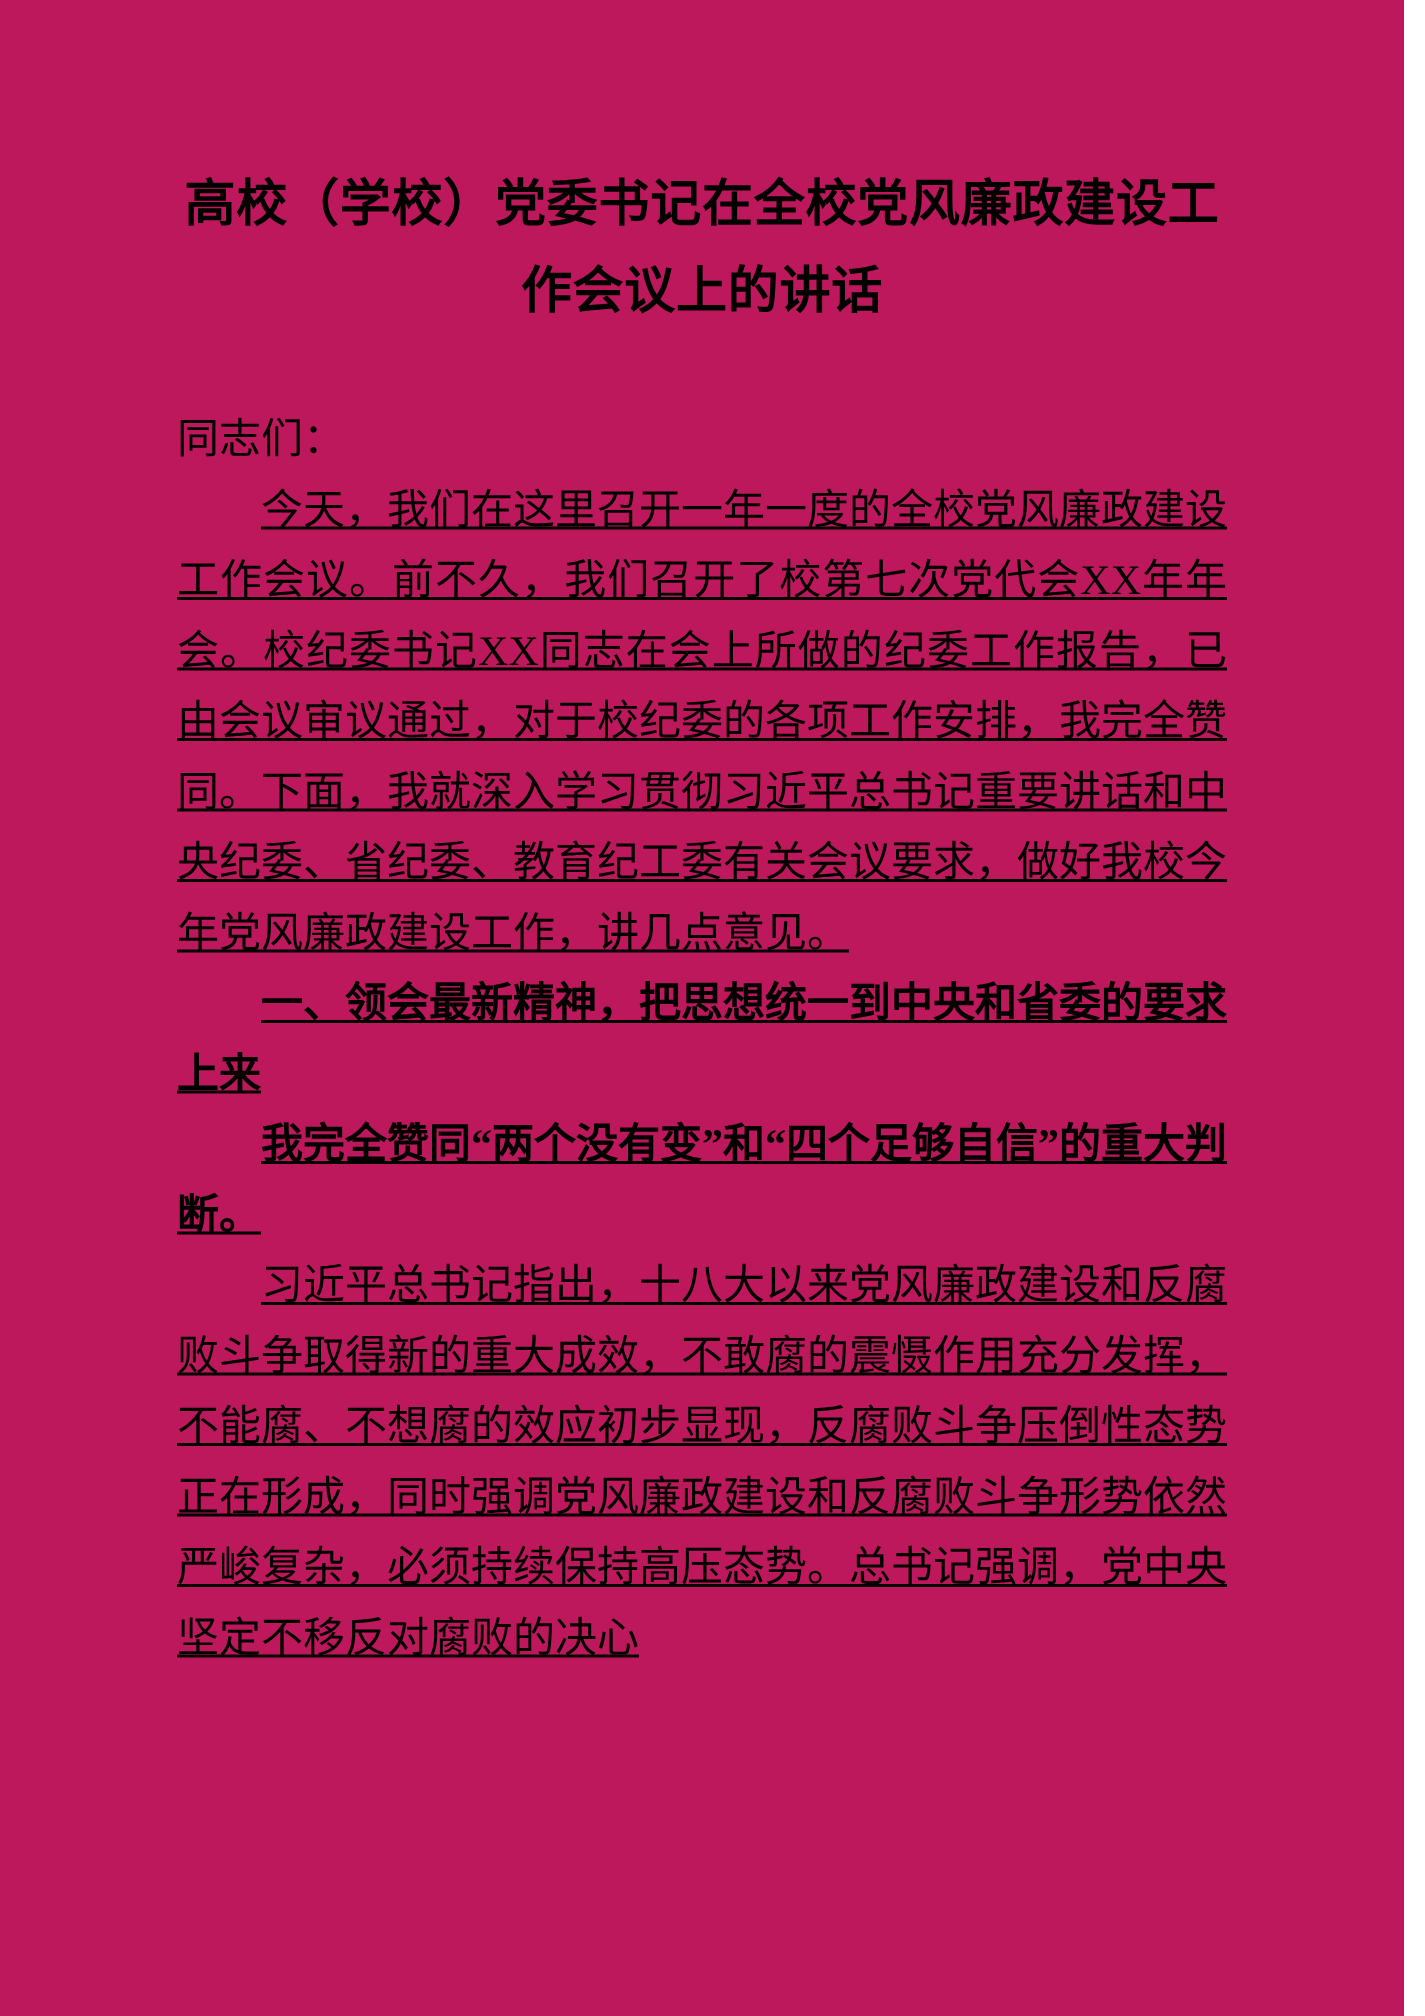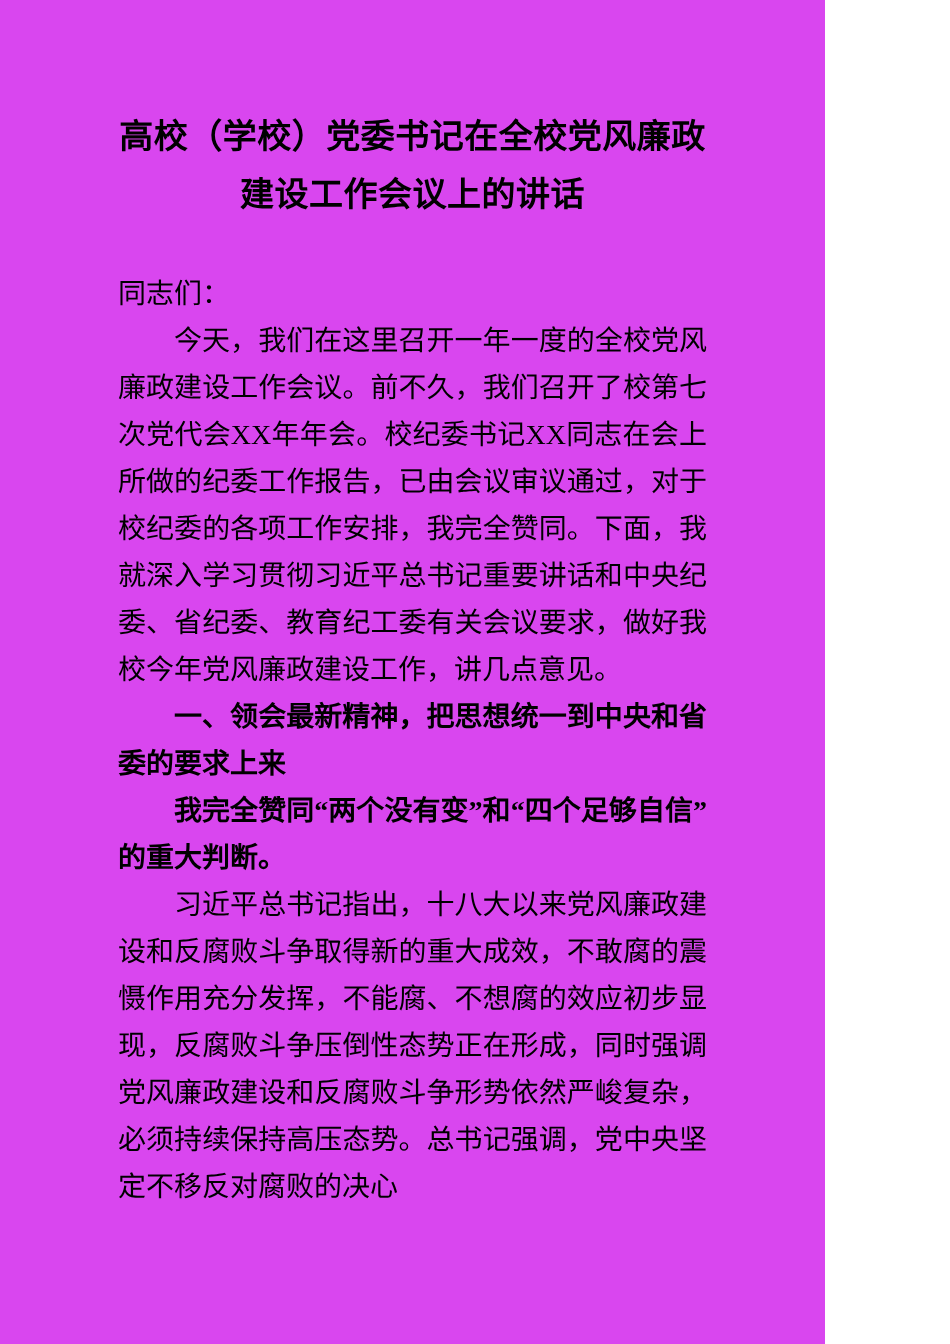--- a/index.html
+++ b/index.html
@@ -9,43 +9,44 @@
   }
   body {
     width: 950px;
     height: 1344px;
     overflow: hidden;
     font-family: "Liberation Serif", "DejaVu Serif", serif;
     color: #000000;
   }
   .page {
     box-sizing: border-box;
-    width: 825px;
+    width: 936px;
     height: 1344px;
     padding: 108px 118px 60px 118px;
-    background: #d946ef;
+    background: #be185d;
   }
   .title {
     margin: 0 0 46px 0;
     font-size: 34px;
     font-weight: bold;
     line-height: 1.7;
     text-align: center;
     letter-spacing: 0.5px;
   }
   .para {
     margin: 0;
     font-size: 28px;
     line-height: 47px;
     text-align: justify;
     text-justify: inter-ideograph;
     word-break: break-all;
   }
   .para.indent {
     text-indent: 2em;
+    text-decoration: underline;
   }
   .para.heading {
     font-weight: bold;
   }
 </style>
 </head>
 <body>
 
 <div class="page">
   <h1 class="title">高校（学校）党委书记在全校党风廉政建设工作会议上的讲话</h1>

